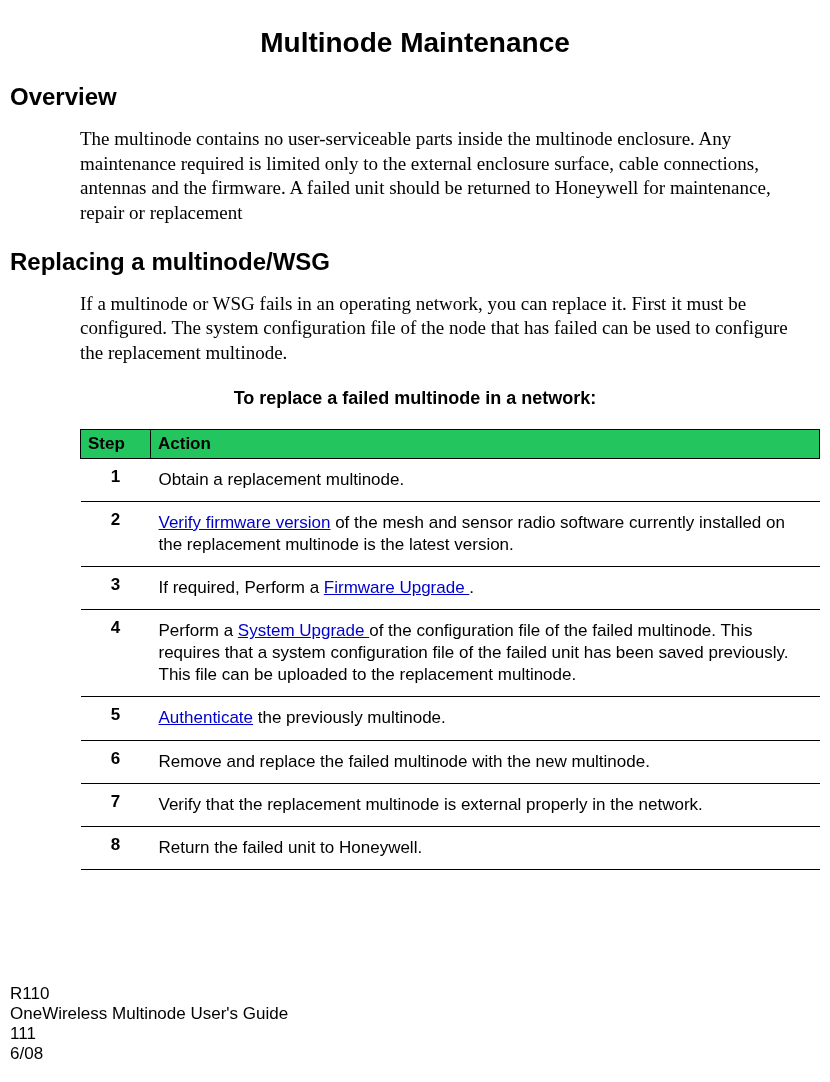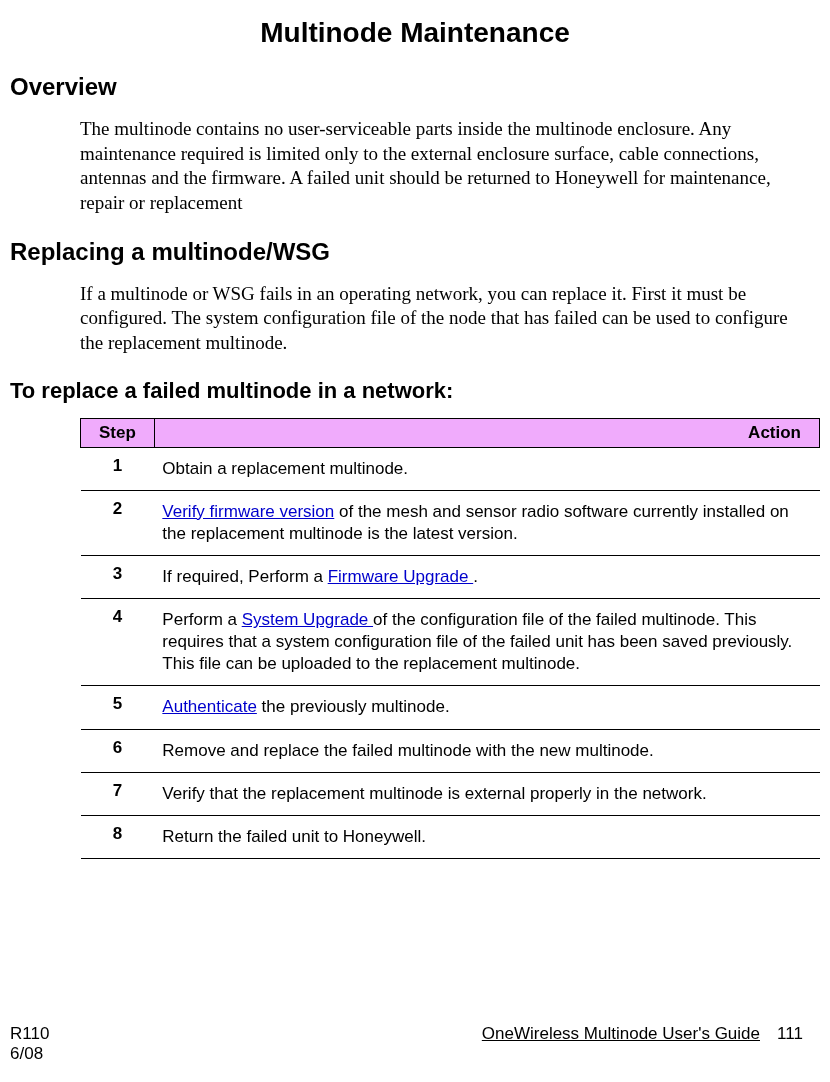--- a/index.html
+++ b/index.html
@@ -10,57 +10,58 @@
       color: #000;
       font-family: "Times New Roman", Times, serif;
       position: relative;
       padding: 5px 10px 0 10px;
     }
     .title {
       font-family: Arial, Helvetica, sans-serif;
       font-weight: bold;
       font-size: 28px;
       text-align: center;
-      margin-top: 12px;
+      margin-top: 22px;
       margin-bottom: 24px;
     }
     h2.section {
       font-family: Arial, Helvetica, sans-serif;
       font-weight: bold;
       font-size: 24px;
       margin-bottom: 16px;
     }
     .body-para {
       font-family: "Times New Roman", Times, serif;
       font-size: 19px;
       line-height: 1.3;
       margin-left: 70px;
       margin-right: 8px;
       margin-bottom: 22px;
       text-align: left;
     }
     .subhead {
       font-family: Arial, Helvetica, sans-serif;
       font-weight: bold;
-      font-size: 22px;
-      margin-bottom: 14px;
+      font-size: 18px;
+      margin-bottom: 20px;
+      text-align: center;
     }
     .steps-table {
       margin-left: 70px;
       width: calc(100% - 70px);
       border-collapse: collapse;
       font-family: Arial, Helvetica, sans-serif;
       font-size: 17px;
     }
     .steps-table th {
-      background: #f0abfc;
+      background: #22c55e;
       border: 1px solid #000;
       font-weight: bold;
-      padding: 4px 18px;
-      text-align: right;
+      padding: 4px 7px;
+      text-align: left;
     }
     .steps-table th.step-col { width: 70px; }
     .steps-table td {
       border-bottom: 1px solid #000;
       padding: 10px 8px 10px 8px;
       vertical-align: top;
     }
     .steps-table td.step-num {
       font-weight: bold;
       text-align: center;
@@ -78,24 +79,25 @@
       left: 10px;
       right: 10px;
       bottom: 18px;
       font-family: Arial, Helvetica, sans-serif;
       font-size: 17px;
     }
     .footer-row {
       display: flex;
       justify-content: space-between;
       align-items: baseline;
+      flex-direction: column;
     }
     .footer-left { text-align: left; min-width: 80px; }
-    .footer-center { text-align: right; flex: 1; text-decoration: underline; }
-    .footer-right { text-align: center; min-width: 60px; }
+    .footer-center { text-align: right; flex: 1; }
+    .footer-right { text-align: left; min-width: 60px; }
   </style>
 </head>
 <body>
 
 <h1 class="title">Multinode Maintenance</h1>
 
 <h2 class="section">Overview</h2>
 <p class="body-para">The multinode contains no user-serviceable parts inside the multinode enclosure. Any maintenance required is limited only to the external enclosure surface, cable connections, antennas and the firmware. A failed unit should be returned to Honeywell for maintenance, repair or replacement</p>
 
 <h2 class="section">Replacing a multinode/WSG</h2>

